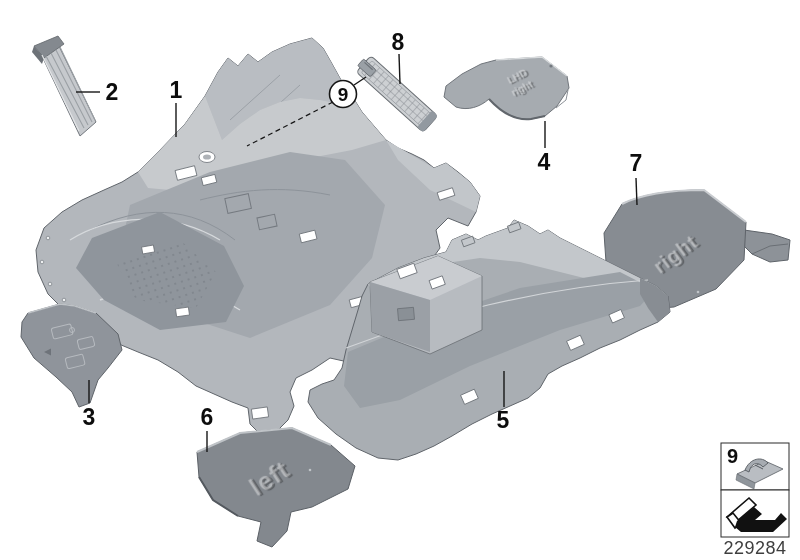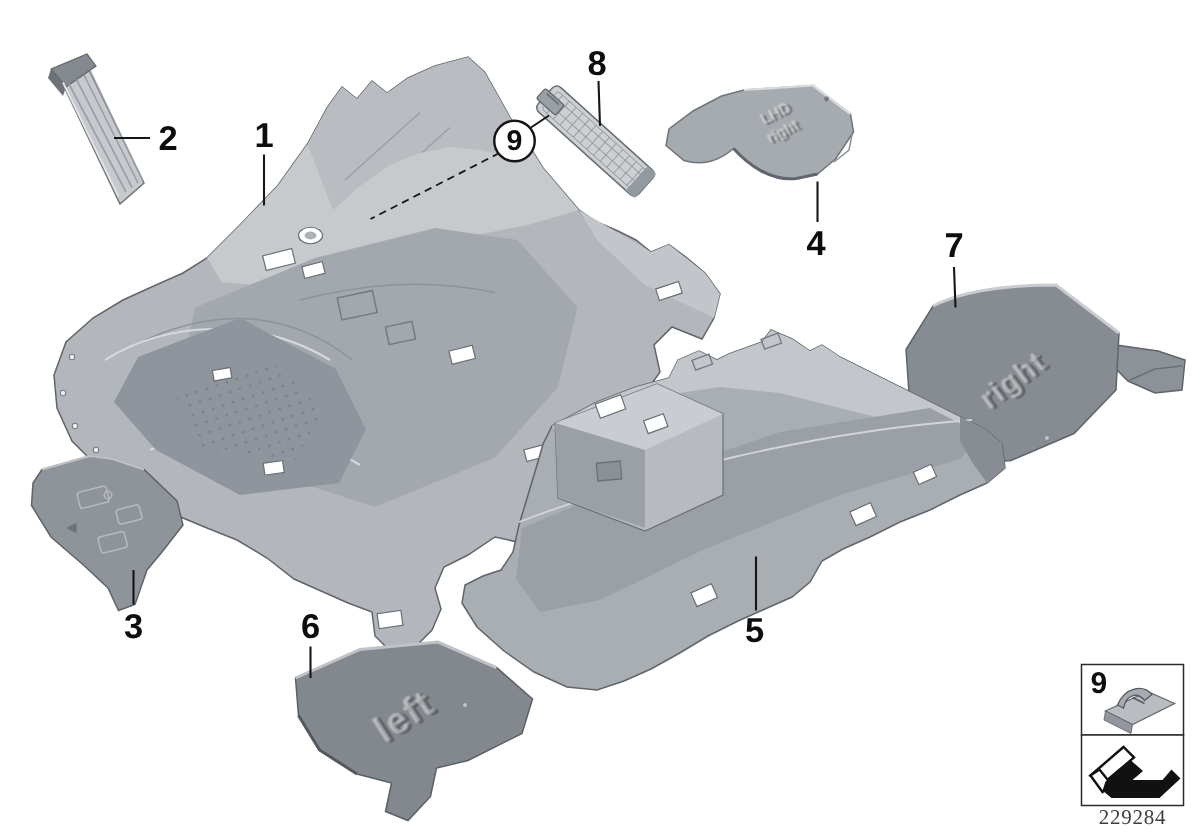--- a/index.html
+++ b/index.html
@@ -7,22 +7,22 @@
           font-family:"Liberation Sans",sans-serif;}
   .canvas svg{position:absolute;left:0;top:0;}
   .callout{position:absolute;transform:translateX(-50%);font-weight:bold;font-size:23px;
            line-height:1;color:#0d0d0d;cursor:pointer;user-select:none;}
   .callout-in-circle{position:absolute;transform:translateX(-50%);font-weight:bold;font-size:19px;
            line-height:1;color:#0d0d0d;cursor:pointer;user-select:none;}
   .legend-num{position:absolute;font-weight:bold;font-size:20px;line-height:1;color:#0d0d0d;}
   .emboss{position:absolute;font-weight:bold;color:rgba(255,255,255,0.10);
           text-shadow:-1px -1px 1px rgba(255,255,255,0.38),1px 1px 1px rgba(0,0,0,0.32);
           line-height:1;user-select:none;white-space:nowrap;}
-  .refnum{position:absolute;font-size:14px;color:#3e3e3e;letter-spacing:0.5px;
-          width:90px;text-align:center;font-family:Liberation Serif, serif;}
+  .refnum{position:absolute;font-size:18px;color:#3e3e3e;letter-spacing:0.5px;
+          width:90px;text-align:center;}
 </style>
 </head>
 <body>
 
 <div class="canvas">
 
 <svg width="800" height="560" viewBox="0 0 800 560">
   <defs>
     <pattern id="dots" width="7" height="7" patternUnits="userSpaceOnUse" patternTransform="rotate(-18)">
       <circle cx="2" cy="2" r="0.9" fill="#6c727a"></circle>

